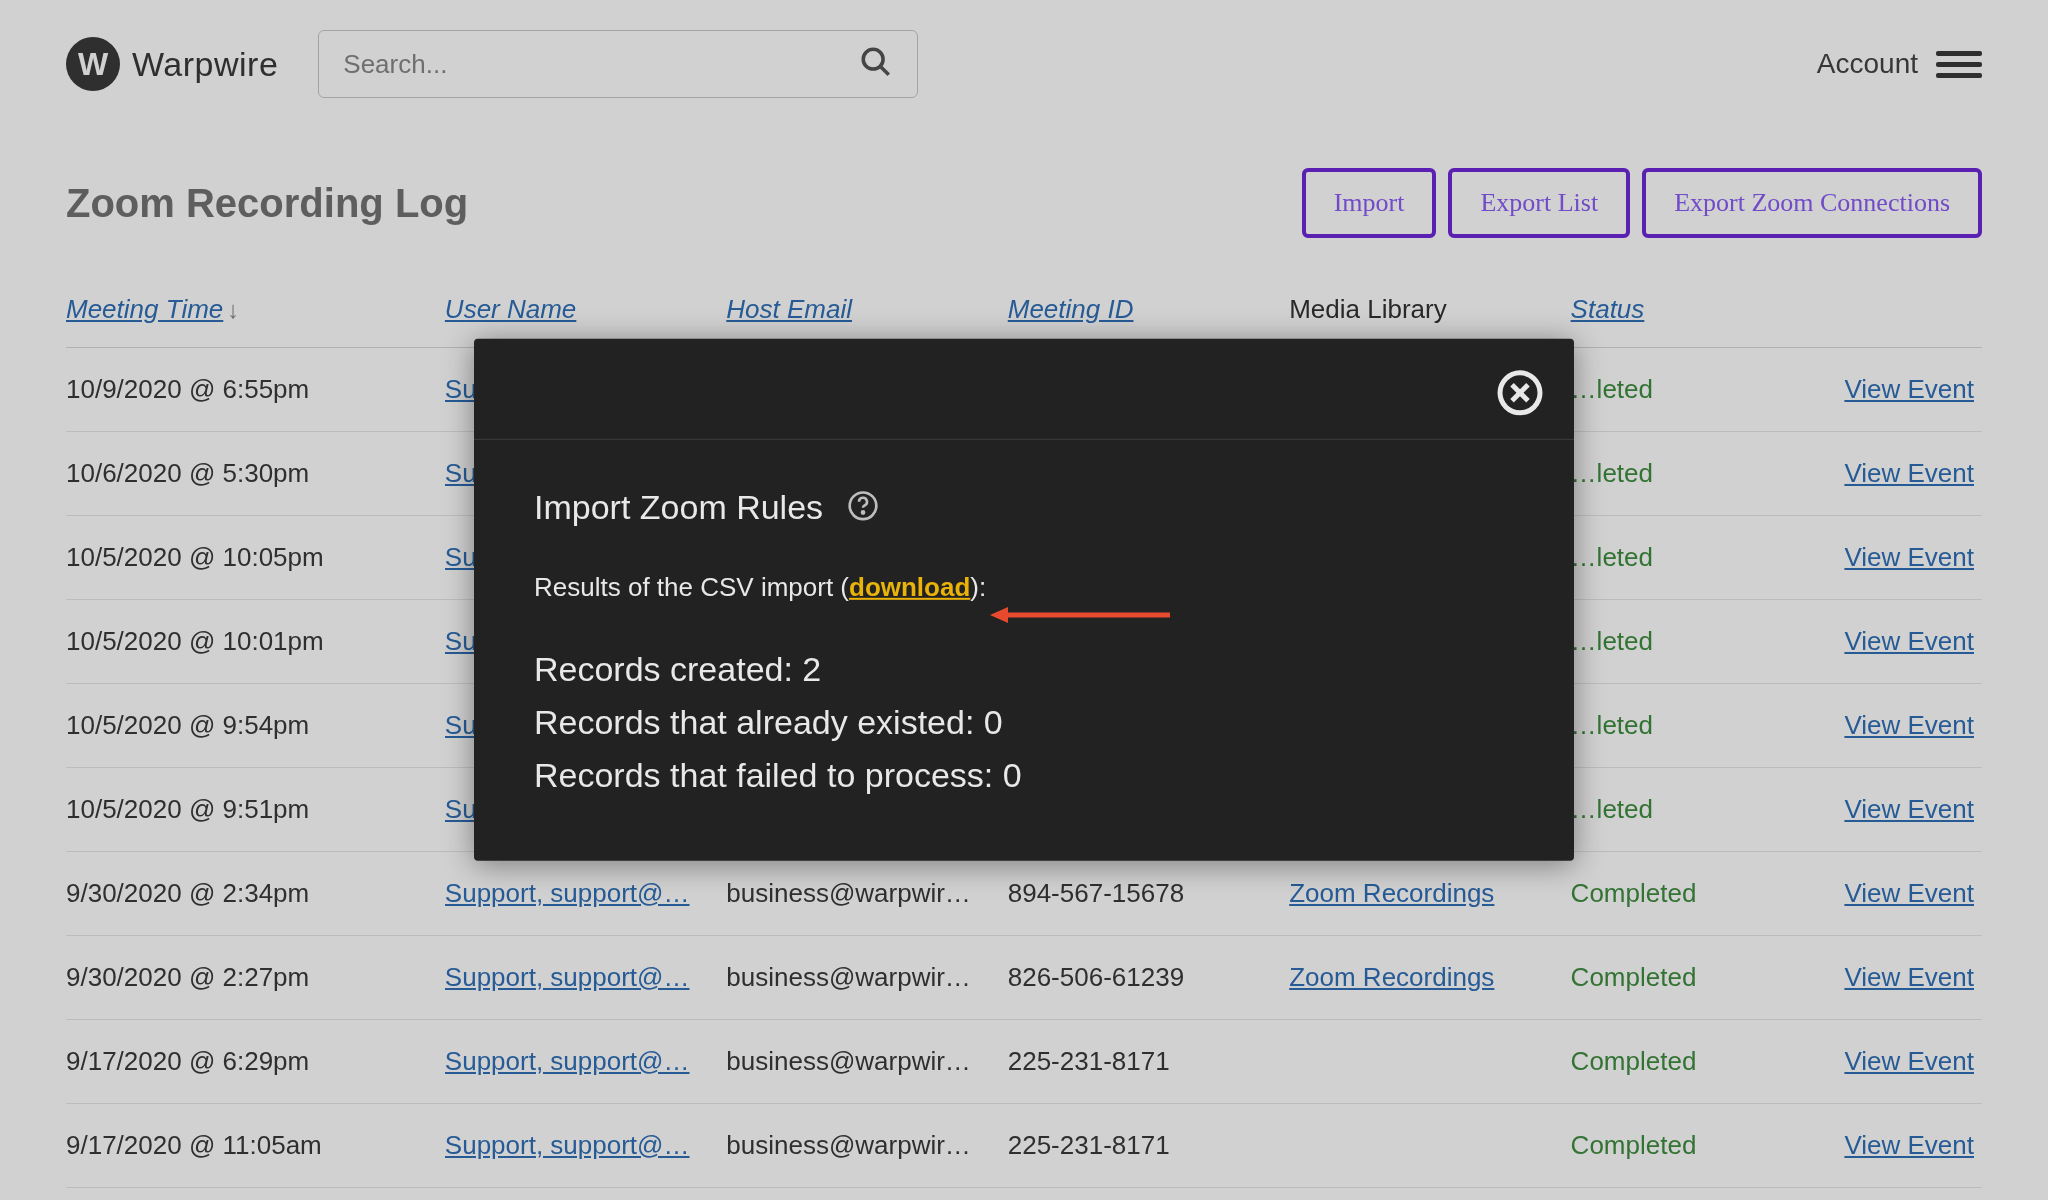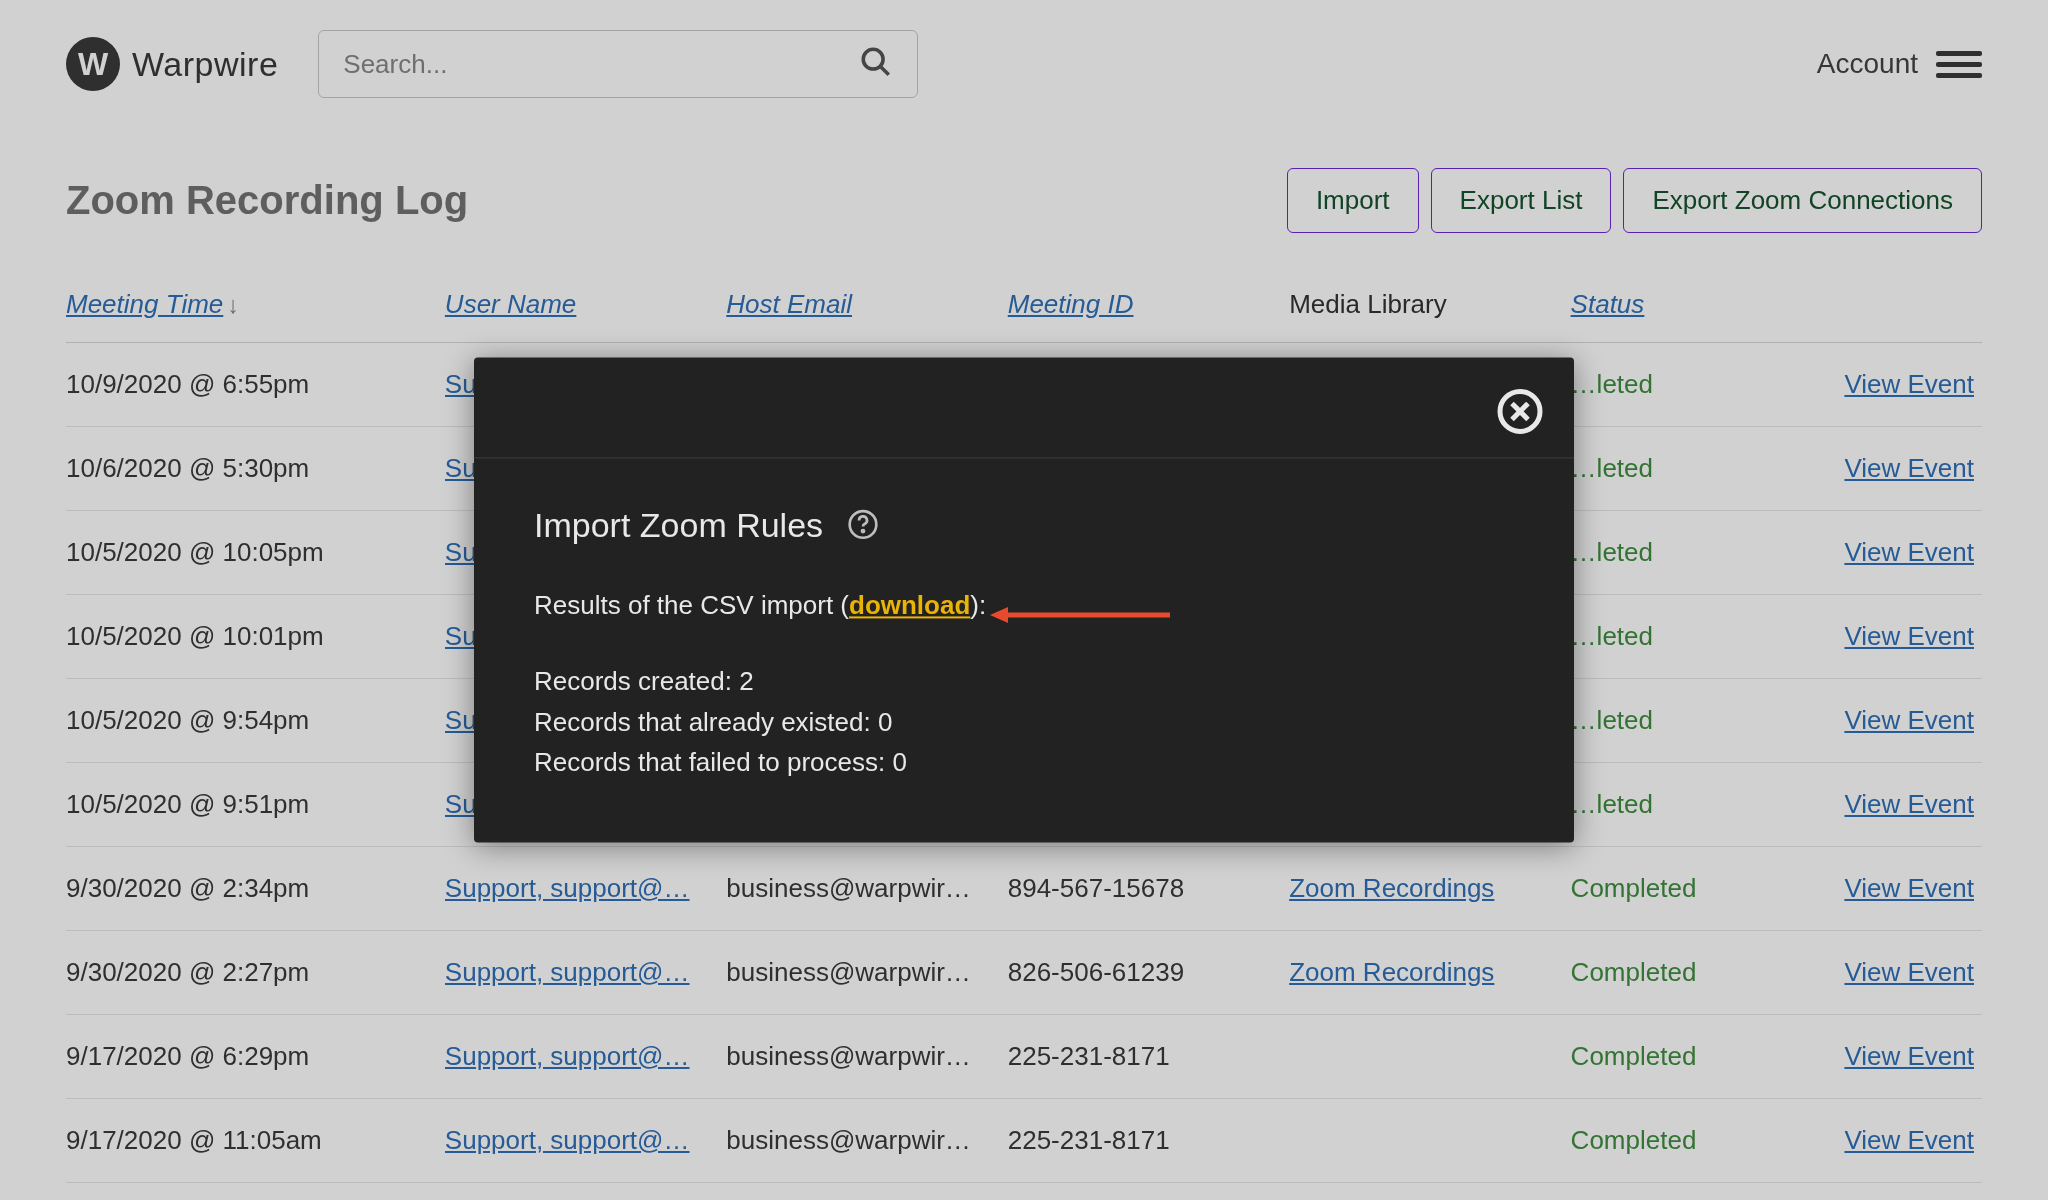--- a/index.html
+++ b/index.html
@@ -17,21 +17,21 @@
   .search-icon svg { width: 34px; height: 34px; stroke: #555; fill: none; stroke-width: 2.5; }
   .header-spacer { flex:1; }
   .account-group { display:flex; align-items:center; gap: 18px; }
   .account-label { font-size: 28px; color:#444; }
   .hamburger { display:flex; flex-direction:column; gap:6px; cursor:pointer; }
   .hamburger span { display:block; width:46px; height:5px; background:#3a3a3a; border-radius:2px; }
 
   
   .title-row { display:flex; align-items:center; padding: 50px 66px 24px 66px; }
   .page-title { font-size: 40px; font-weight: 600; color:#737373; flex:1; }
-  .btn { border:1px solid #6d28d9; border-radius:6px; padding: 16px 28px; font-size:26px; color:#14532d; background:#fff; margin-left: 12px; cursor:pointer; }
+  .btn { border:4px solid #6d28d9; border-radius:6px; padding: 16px 28px; font-size:26px; color:#8b5cf6; background:#fff; margin-left: 12px; cursor:pointer;font-family:Liberation Serif, serif; }
 
   
   .table { width: calc(100% - 132px); margin: 14px 66px 0 66px; border-collapse: collapse; font-size: 26px; }
   .table th { text-align:left; font-weight: 400; padding: 18px 8px 22px 0; border-bottom: 1px solid #d7d7d7; color:#333; }
   .table th a { color:#2f6fb7; text-decoration: underline; cursor:pointer;font-style:italic; }
   .sort-arrow { font-size: 24px; color:#888; margin-left:4px; }
   .table td { padding: 26px 8px 26px 0; border-bottom: 1px solid #e6e6e6; white-space: nowrap; overflow:hidden; text-overflow:ellipsis; max-width: 260px; }
   .col-time { width: 350px; }
   .col-user { width: 260px; }
   .col-host { width: 260px; }
@@ -48,21 +48,21 @@
   .modal { position:absolute; left:50%; top:50%; transform:translate(-50%,-50%); width: 1100px; background:#222; color:#e8e8e8; border-radius:4px; padding: 0 0 60px 0; box-shadow: 0 4px 30px rgba(0,0,0,0.4); }
   .modal-close { position:absolute; top:30px; right:30px; cursor:pointer; }
   .modal-close svg { width:48px; height:48px; stroke:#e8e8e8; fill:none; stroke-width:2.5; }
   .modal-hr { border:none; border-top:1px solid #3e3e3e; margin-top: 100px; }
   .modal-body { padding: 48px 60px 0 60px; }
   .modal-title-row { display:flex; align-items:center; gap:24px; margin-bottom: 40px; }
   .modal-title { font-size: 34px; color:#e8e8e8; }
   .help-icon svg { width:32px; height:32px; stroke:#bdbdbd; fill:none; stroke-width:2; }
   .modal-text { font-size:26px; line-height:1.55; }
   .modal-link { color:#eab308; text-decoration: underline; cursor:pointer;font-weight:bold; }
-  .modal-stats { margin-top: 36px; font-size:26px; line-height:1.55; }
+  .modal-stats { margin-top: 36px; font-size:34px; line-height:1.55; }
 
   
   .anno-arrow { position:absolute; left:990px; top:605px; width:180px; height:14px; pointer-events:none; }
   .anno-arrow svg { width:180px; height:20px; overflow:visible; }
 </style>
 </head>
 <body>
 
 <div class="app">
 

